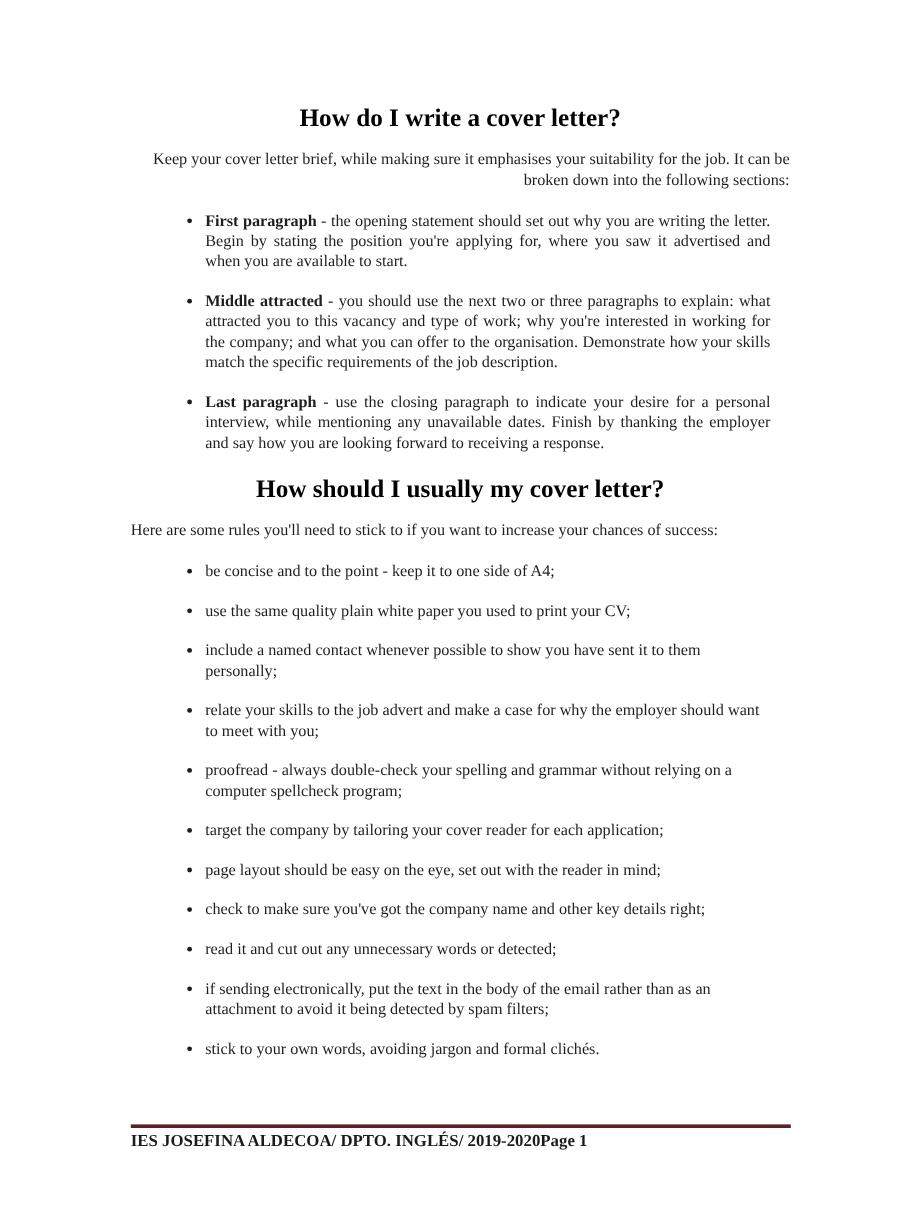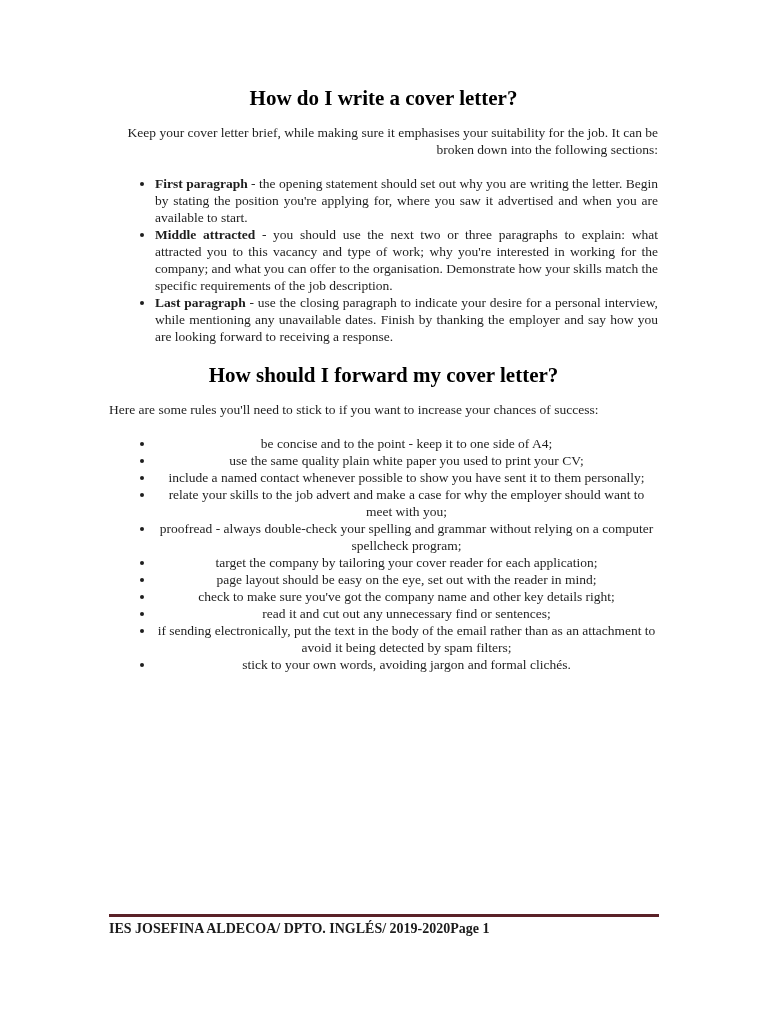--- a/index.html
+++ b/index.html
@@ -45,34 +45,34 @@
   }
   p.para.left {
     text-align: right;
   }
   ul.doc-list {
     margin: 0 0 17px 0;
     padding: 0 0 0 46px;
     list-style: disc outside;
   }
   ul.doc-list li {
-    margin: 0;
+    margin: 16px;
     padding: 0;
   }
   ul.doc-list.justified li {
     text-align: justify;
   }
   ul.doc-list.plain li {
-    text-align: center;
+    text-align: left;
   }
   .footer {
     position: absolute;
     left: 109px;
     width: 550px;
-    top: 914px;
+    top: 937px;
     border-top: 3px solid #5a2127;
     padding-top: 3px;
   }
   .footer-text {
     font-family: "Liberation Serif", serif;
     font-weight: bold;
     font-size: 14px;
     line-height: 18px;
     color: #1b1b1b;
     white-space: nowrap;
@@ -87,36 +87,36 @@
     <h1 class="heading first">How do I write a cover letter?</h1>
 
     <p class="para left">Keep your cover letter brief, while making sure it emphasises your suitability for the job. It can be broken down into the following sections:</p>
 
     <ul class="doc-list justified">
       <li><strong>First paragraph</strong><span> - the opening statement should set out why you are writing the letter. Begin by stating the position you're applying for, where you saw it advertised and when you are available to start.</span></li>
       <li><strong>Middle attracted</strong><span> - you should use the next two or three paragraphs to explain: what attracted you to this vacancy and type of work; why you're interested in working for the company; and what you can offer to the organisation. Demonstrate how your skills match the specific requirements of the job description.</span></li>
       <li><strong>Last paragraph</strong><span> - use the closing paragraph to indicate your desire for a personal interview, while mentioning any unavailable dates. Finish by thanking the employer and say how you are looking forward to receiving a response.</span></li>
     </ul>
 
-    <h1 class="heading">How should I forward my cover letter?</h1>
+    <h1 class="heading">How should I usually my cover letter?</h1>
 
 
 
     <p class="para">Here are some rules you'll need to stick to if you want to increase your chances of success:</p>
 
     <ul class="doc-list plain">
       <li>be concise and to the point - keep it to one side of A4;</li>
       <li>use the same quality plain white paper you used to print your CV;</li>
       <li>include a named contact whenever possible to show you have sent it to them personally;</li>
       <li>relate your skills to the job advert and make a case for why the employer should want to meet with you;</li>
       <li>proofread - always double-check your spelling and grammar without relying on a computer spellcheck program;</li>
       <li>target the company by tailoring your cover reader for each application;</li>
       <li>page layout should be easy on the eye, set out with the reader in mind;</li>
       <li>check to make sure you've got the company name and other key details right;</li>
-      <li>read it and cut out any unnecessary find or sentences;</li>
+      <li>read it and cut out any unnecessary words or detected;</li>
       <li>if sending electronically, put the text in the body of the email rather than as an attachment to avoid it being detected by spam filters;</li>
       <li>stick to your own words, avoiding jargon and formal clichés.</li>
     </ul>
 
   </div>
 
   <div class="footer">
     <div class="footer-text"><span>IES JOSEFINA ALDECOA/ DPTO. INGLÉS/ 2019-2020</span><span>Page 1</span></div>
   </div>
 </div>

